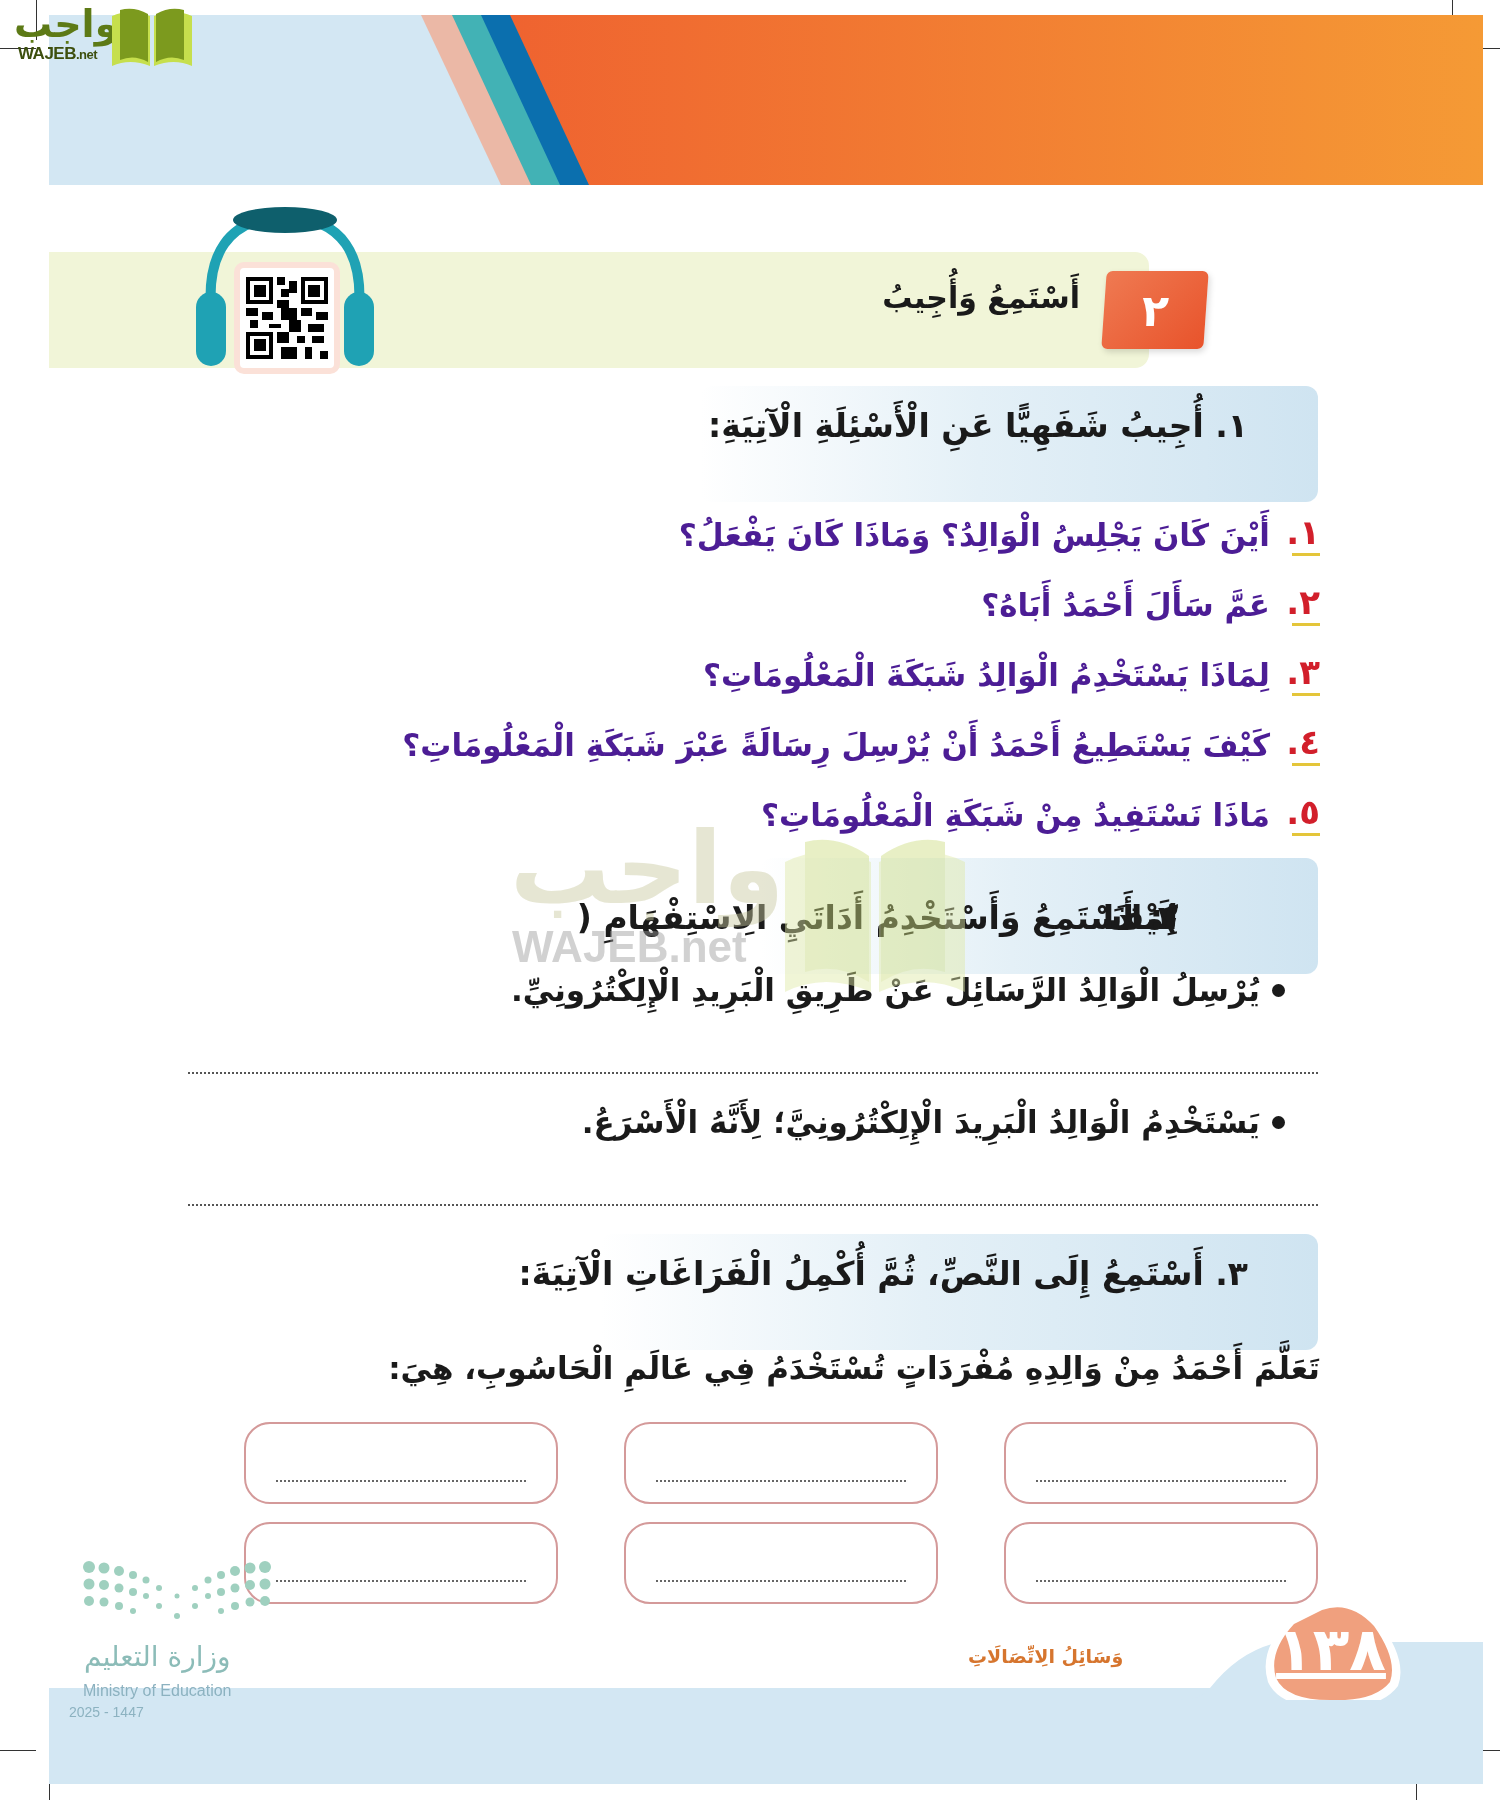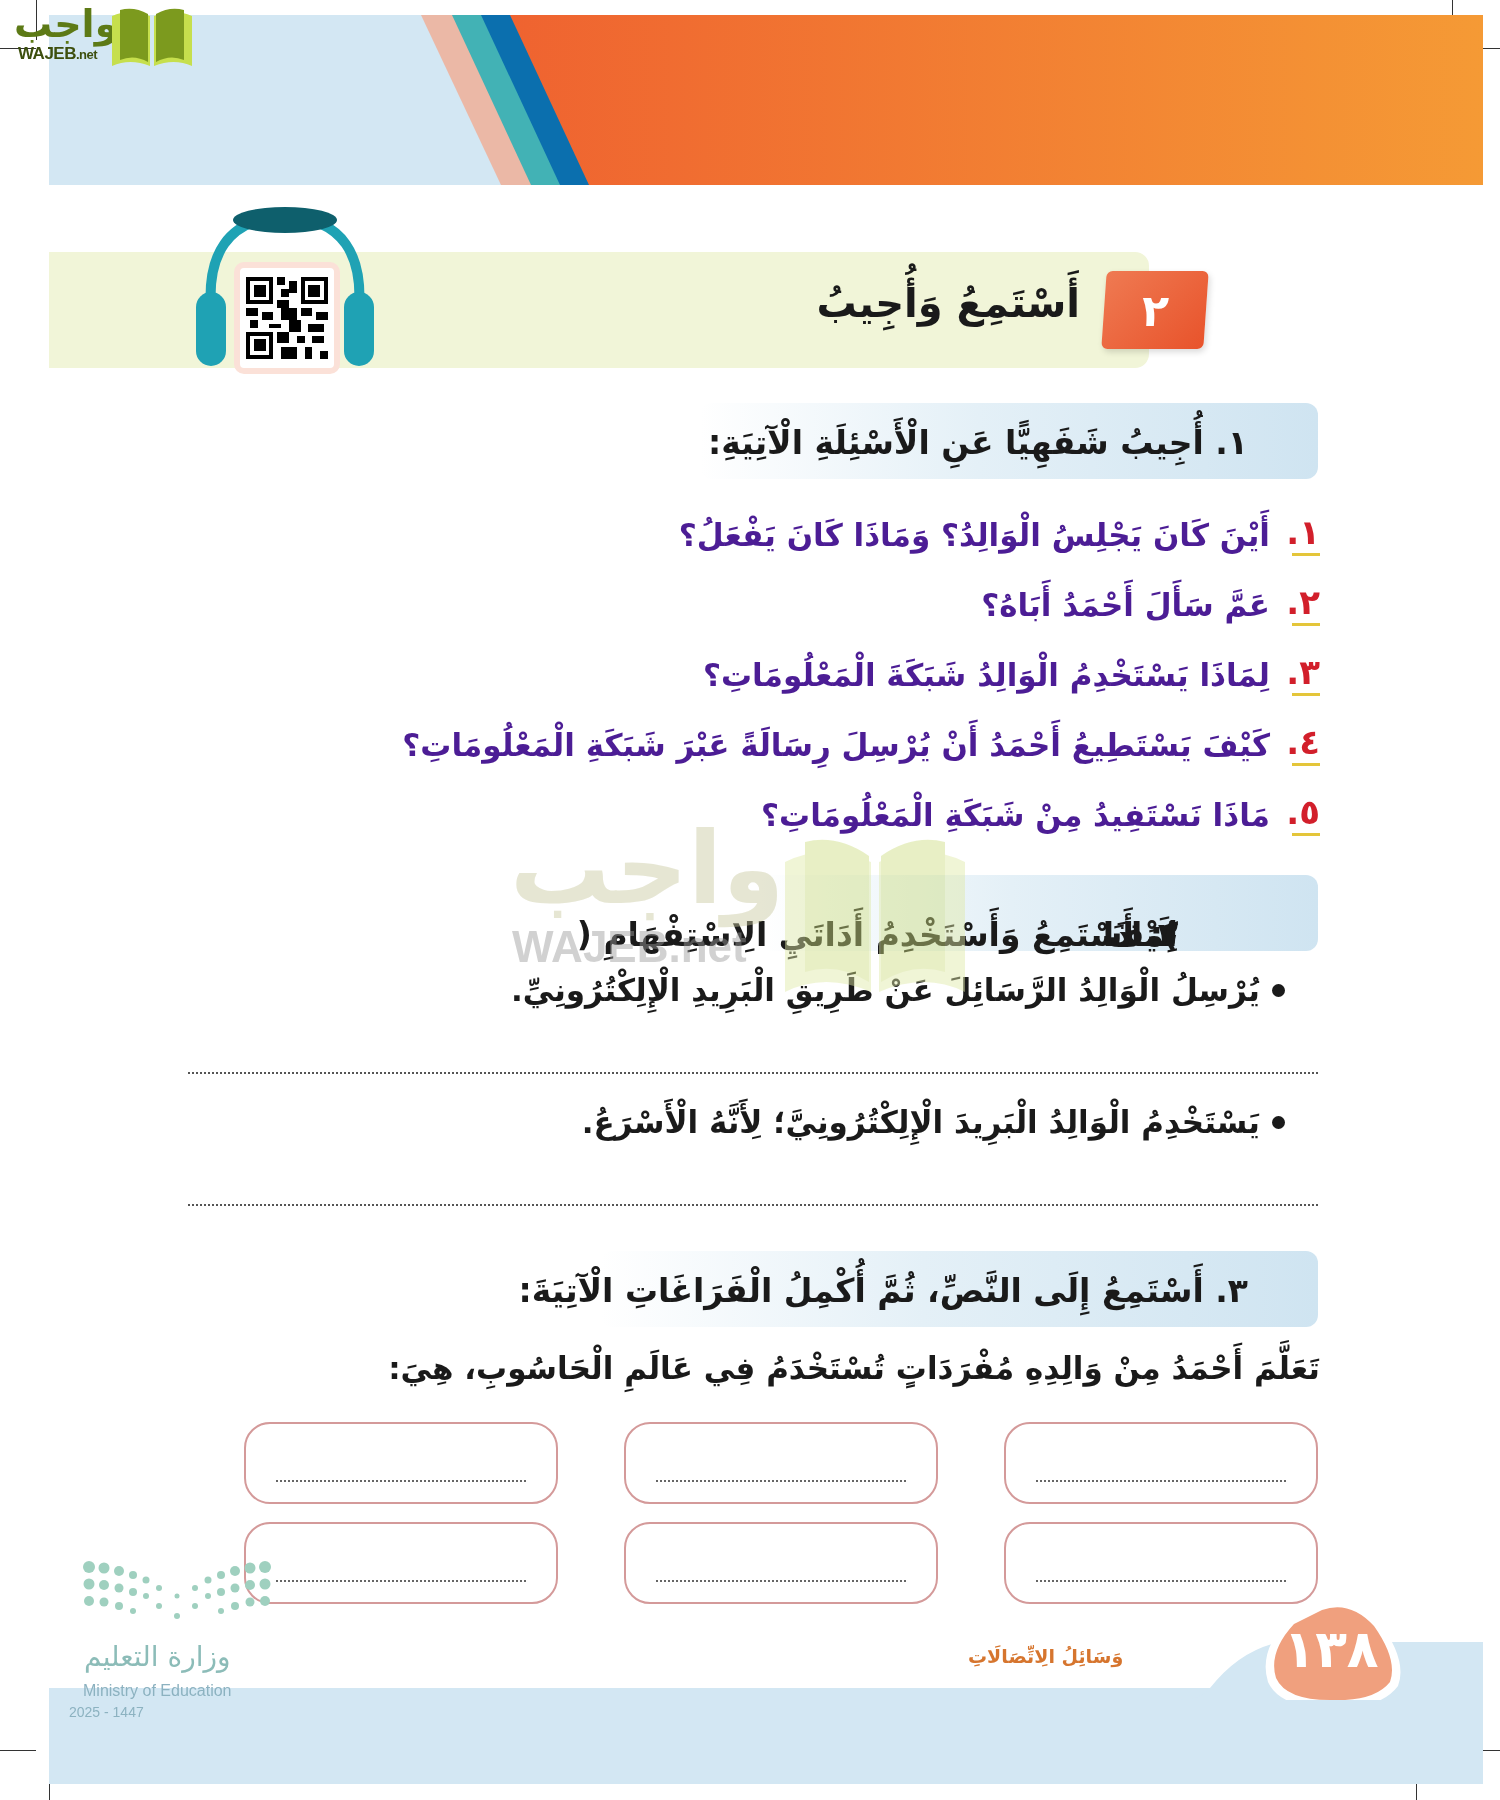--- a/index.html
+++ b/index.html
@@ -14,29 +14,29 @@
   .banner svg { position: absolute; left: 0; top: 0; }
 
   
   .wajeb-logo { position: absolute; left: 8px; top: 4px; width: 190px; height: 62px; }
   .wajeb-ar { position: absolute; left: 6px; top: -2px; font-size: 38px; font-weight: bold; color: #5d7a16; font-family: "DejaVu Sans", sans-serif; }
   .wajeb-en { position: absolute; left: 10px; top: 40px; font-size: 17px; font-weight: bold; color: #3d4f0e; font-family: "Liberation Sans", sans-serif; letter-spacing: -0.5px; direction: ltr; }
   .wajeb-en small { font-size: 13px; }
 
   
   .title-bar { position: absolute; left: 49px; top: 252px; width: 1100px; height: 116px; background: #f1f5d8; border-radius: 0 14px 14px 0; }
-  .title-text { position: absolute; right: 420px; top: 280px; font-size: 40px; font-weight: bold; color: #1a1a1a; font-family: "DejaVu Sans", sans-serif; }
+  .title-text { position: absolute; right: 420px; top: 280px; font-size: 30px; font-weight: bold; color: #1a1a1a; font-family: "DejaVu Sans", sans-serif; }
   .badge-num { position: absolute; left: 1104px; top: 271px; width: 102px; height: 78px; background: linear-gradient(135deg,#ef7a52,#e8532b); border-radius: 6px; transform: skewX(-4deg); display:flex; align-items:center; justify-content:center; color:#fff; font-size: 44px; font-weight: bold; box-shadow: 2px 3px 6px rgba(0,0,0,0.15); }
 
   
   .headphones { position: absolute; left: 190px; top: 200px; width: 190px; height: 180px; }
   .qr { position: absolute; left: 234px; top: 262px; width: 106px; height: 112px; background: #fff; border: 6px solid #fbe1d8; border-radius: 10px; padding: 6px; }
 
   
-  .q-header { position: absolute; height: 76px; border-radius: 12px; background: linear-gradient(to left, #cfe4f1 0%, #e4f0f7 55%, rgba(255,255,255,0) 100%); margin-top: 17px; }
+  .q-header { position: absolute; height: 116px; border-radius: 12px; background: linear-gradient(to left, #cfe4f1 0%, #e4f0f7 55%, rgba(255,255,255,0) 100%); }
   .q-header span { position: absolute; right: 70px; top: 20px; font-size: 33px; font-weight: bold; color: #1a1a1a; white-space: nowrap; }
   .red-word { color: #d7262e; }
 
   
   .questions { position: absolute; right: 180px; top: 500px; width: 1000px; }
   .q-item { height: 70px; display: flex; align-items: center; gap: 22px; }
   .q-num { width: 28px; text-align: center; font-size: 34px; font-weight: bold; color: #d21f2b; border-bottom: 3px solid #e4c53a; line-height: 1.1; padding-bottom: 2px; }
   .q-text { font-size: 31px; font-weight: bold; color: #4c1d95; white-space: nowrap; }
 
   
@@ -46,21 +46,21 @@
 
   
   .intro-sentence { position: absolute; right: 180px; top: 1350px; font-size: 31px; font-weight: bold; color: #1a1a1a; white-space: nowrap; }
   .boxes { position: absolute; left: 244px; top: 1422px; width: 1074px; display: grid; grid-template-columns: repeat(3, 314px); column-gap: 66px; row-gap: 18px; direction: rtl; }
   .fill-box { height: 82px; border: 2.5px solid #d49a9a; border-radius: 26px; position: relative; background: #fff; }
   .fill-box .line { position: absolute; left: 30px; right: 30px; bottom: 20px; border-top: 2px dotted #666; }
 
   
   .footer-band { position: absolute; left: 49px; top: 1688px; width: 1434px; height: 96px; background: #d3e7f3; }
   .footer-svg { position: absolute; left: 0; top: 1590px; }
-  .page-num { position: absolute; left: 1272px; top: 1594px; width: 118px; height: 110px; display: flex; align-items: center; justify-content: center; font-size: 52px; font-weight: bold; color: #fff; z-index: 3; }
+  .page-num { position: absolute; left: 1272px; top: 1594px; width: 118px; height: 110px; display: flex; align-items: center; justify-content: center; font-size: 60px; font-weight: bold; color: #fff; z-index: 3; text-decoration: underline; }
   .unit-title { position: absolute; left: 968px; top: 1645px; font-size: 19px; font-weight: bold; color: #d6752e; z-index: 3; }
 
   .moe { position: absolute; left: 82px; top: 1560px; width: 190px; }
   .moe-ar { position: absolute; left: 84px; top: 1640px; font-size: 28px; color: #8cbcb8; direction: rtl; }
   .moe-en { position: absolute; left: 83px; top: 1682px; font-size: 16px; color: #8cb2c0; font-family: "Liberation Sans", sans-serif; direction: ltr; }
   .moe-year { position: absolute; left: 69px; top: 1704px; font-size: 14px; color: #8cb2c0; font-family: "Liberation Sans", sans-serif; direction: ltr; }
 
   
   .watermark { position: absolute; left: 500px; top: 820px; width: 500px; height: 170px; pointer-events: none; opacity: 0.45; z-index: 1; }
   .wm-ar { position: absolute; left: 10px; top: -10px; font-size: 100px; font-weight: bold; color: #c9c9a0; font-family: "DejaVu Sans", sans-serif; }

